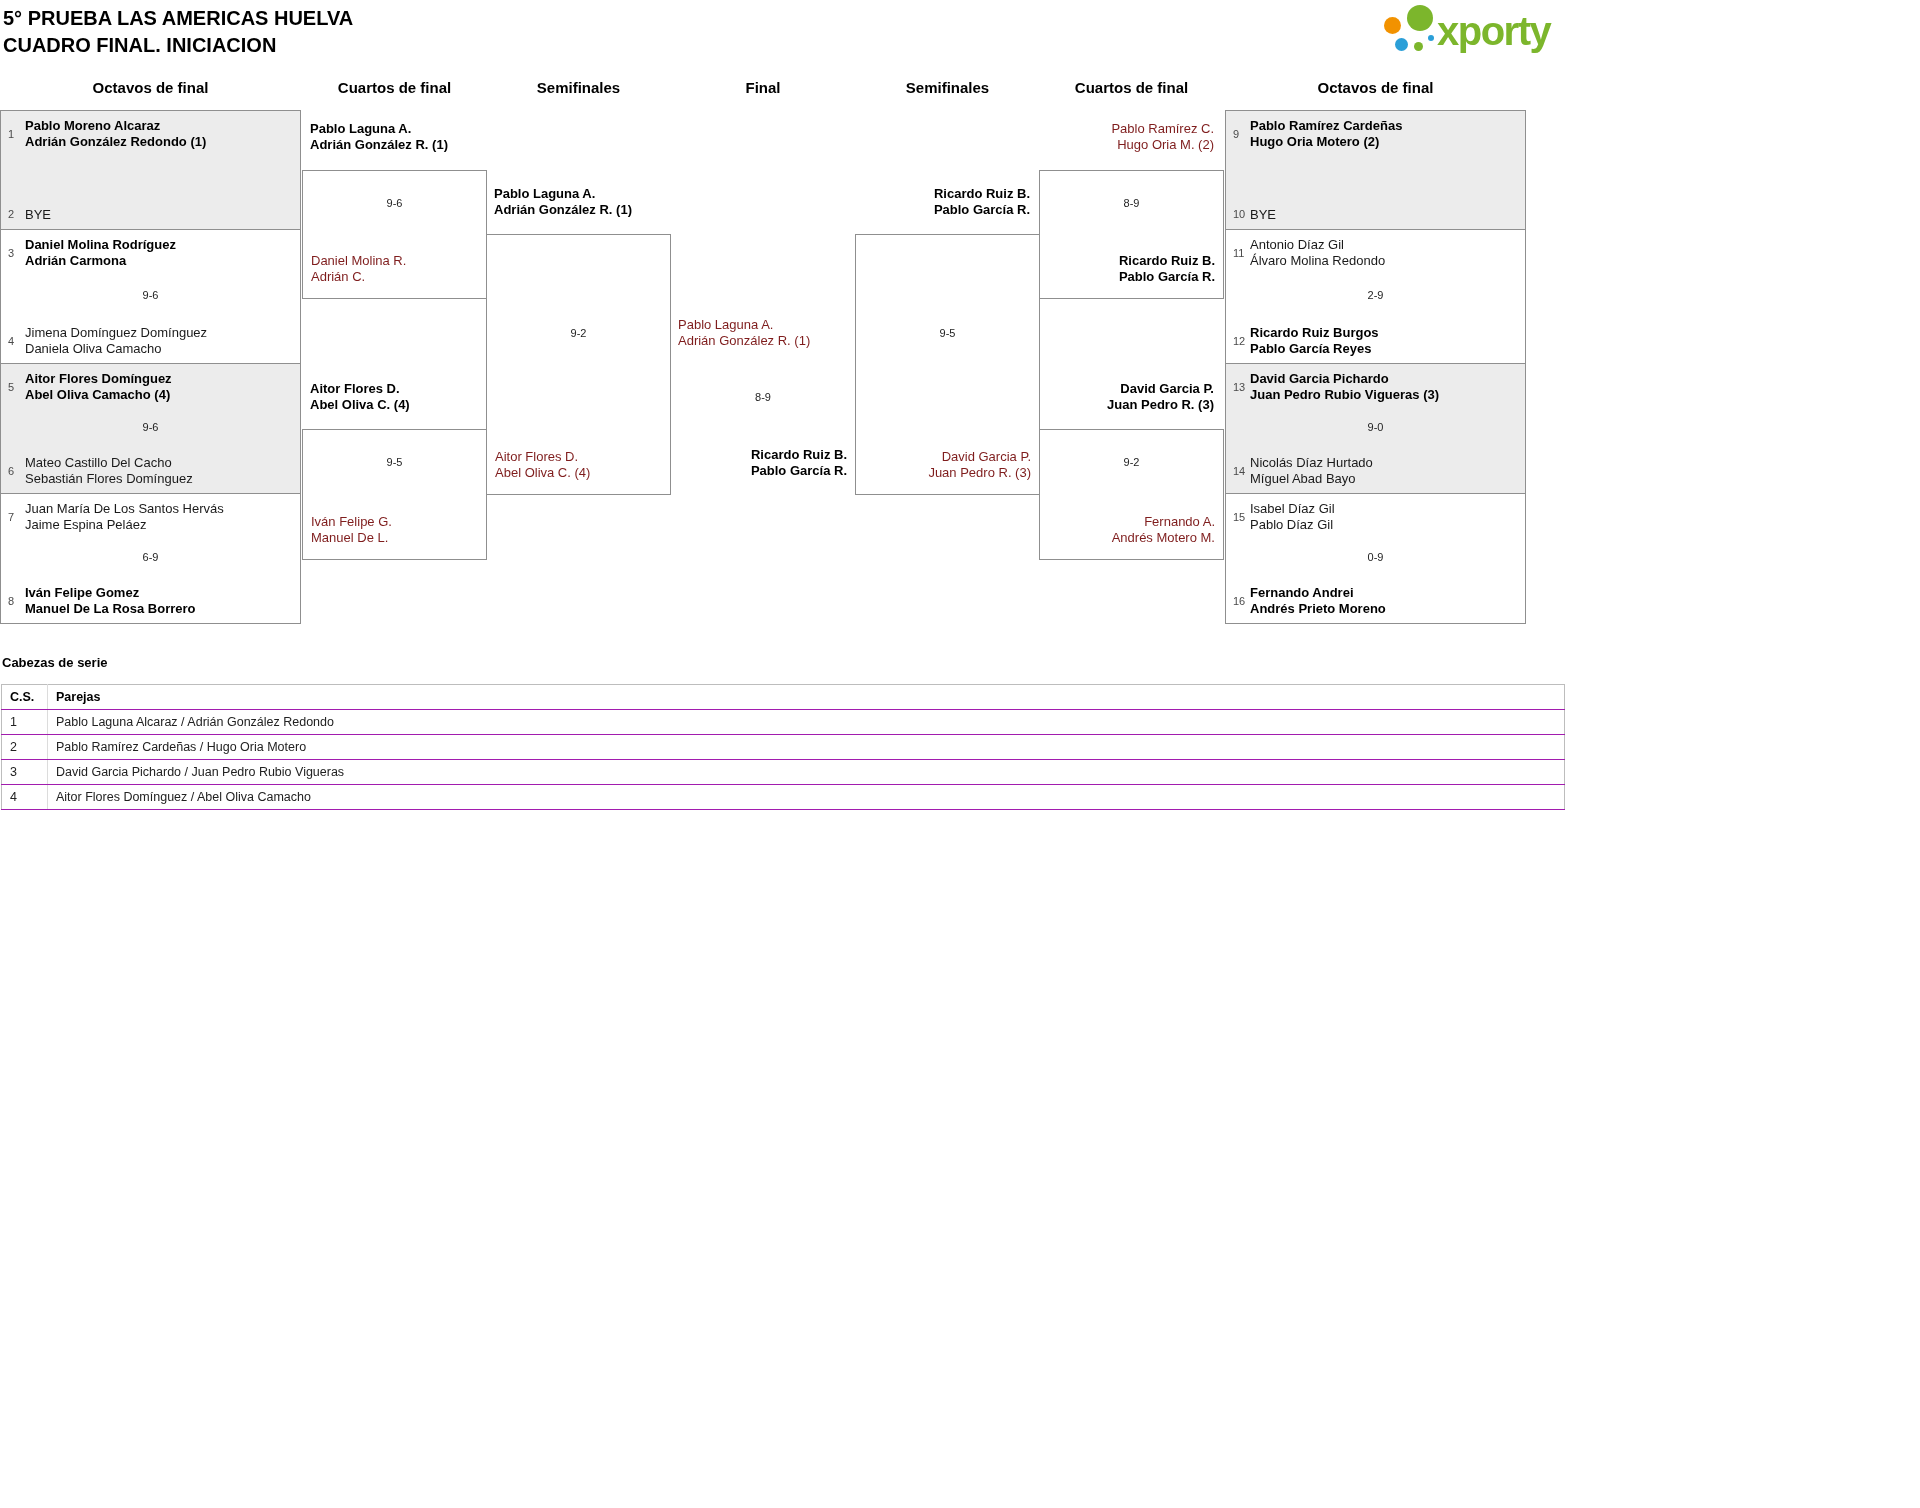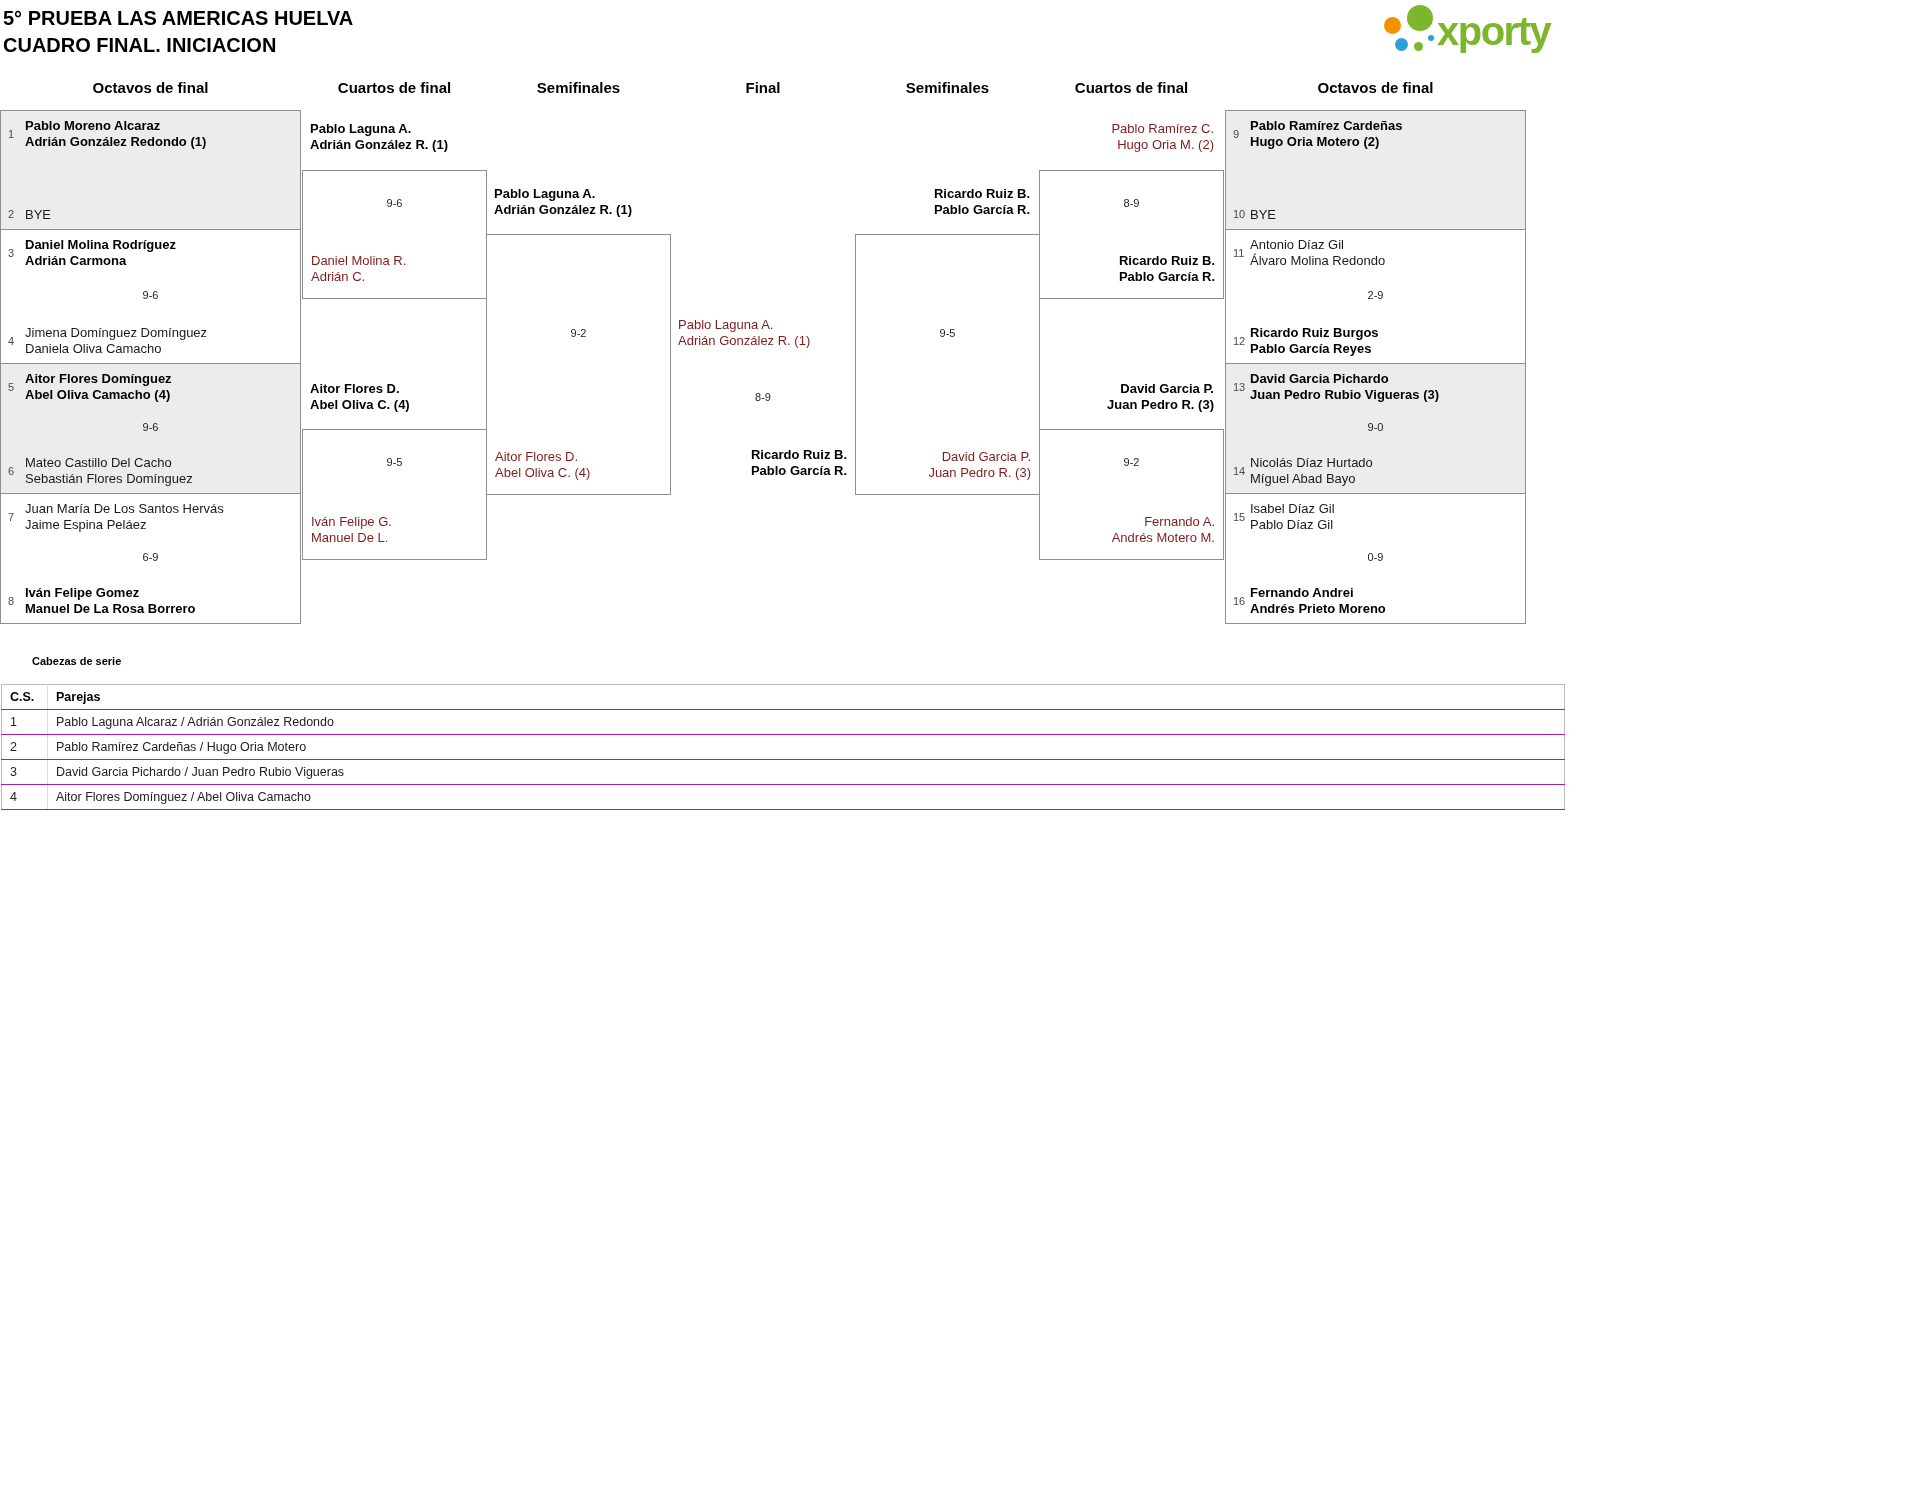--- a/index.html
+++ b/index.html
@@ -32,21 +32,21 @@
   .score { position:absolute; text-align:center; font-size:11px; color:#1d1d1d; }
   .score.w100 { left:0; width:100%; }
   .score.mid { top:50%; margin-top:-8px; }
   .score:empty { display:none; }
 
   .adv { position:absolute; font-size:13px; line-height:15.5px; color:#7f1d1d; }
   .adv.bold { font-weight:bold; color:#000; }
   .adv.right { text-align:right; }
   .adv.in-bottom { left:8px; right:8px; bottom:14px; }
 
-  .seeds-label { position:absolute; left:2px; top:655px; font-size:11px; font-weight:bold; color:#000;margin-left:30px; }
+  .seeds-label { position:absolute; left:2px; top:655px; font-size:13px; font-weight:bold; color:#000; }
   .seeds-table { position:absolute; left:1px; top:684px; width:1564px; border-collapse:collapse;
                  border:1px solid #bdbdbd; background:#fff; }
   .seeds-table th, .seeds-table td {
     border-bottom:1px solid #a21caf; font-size:12.5px; line-height:14px;
     padding:5px 8px; text-align:left; color:#222; font-weight:normal;
   }
   .seeds-table th { font-weight:bold; color:#000; }
   .seeds-table .cs { width:29px; border-right:1px solid #dcdcdc; }
 </style>
 </head>

